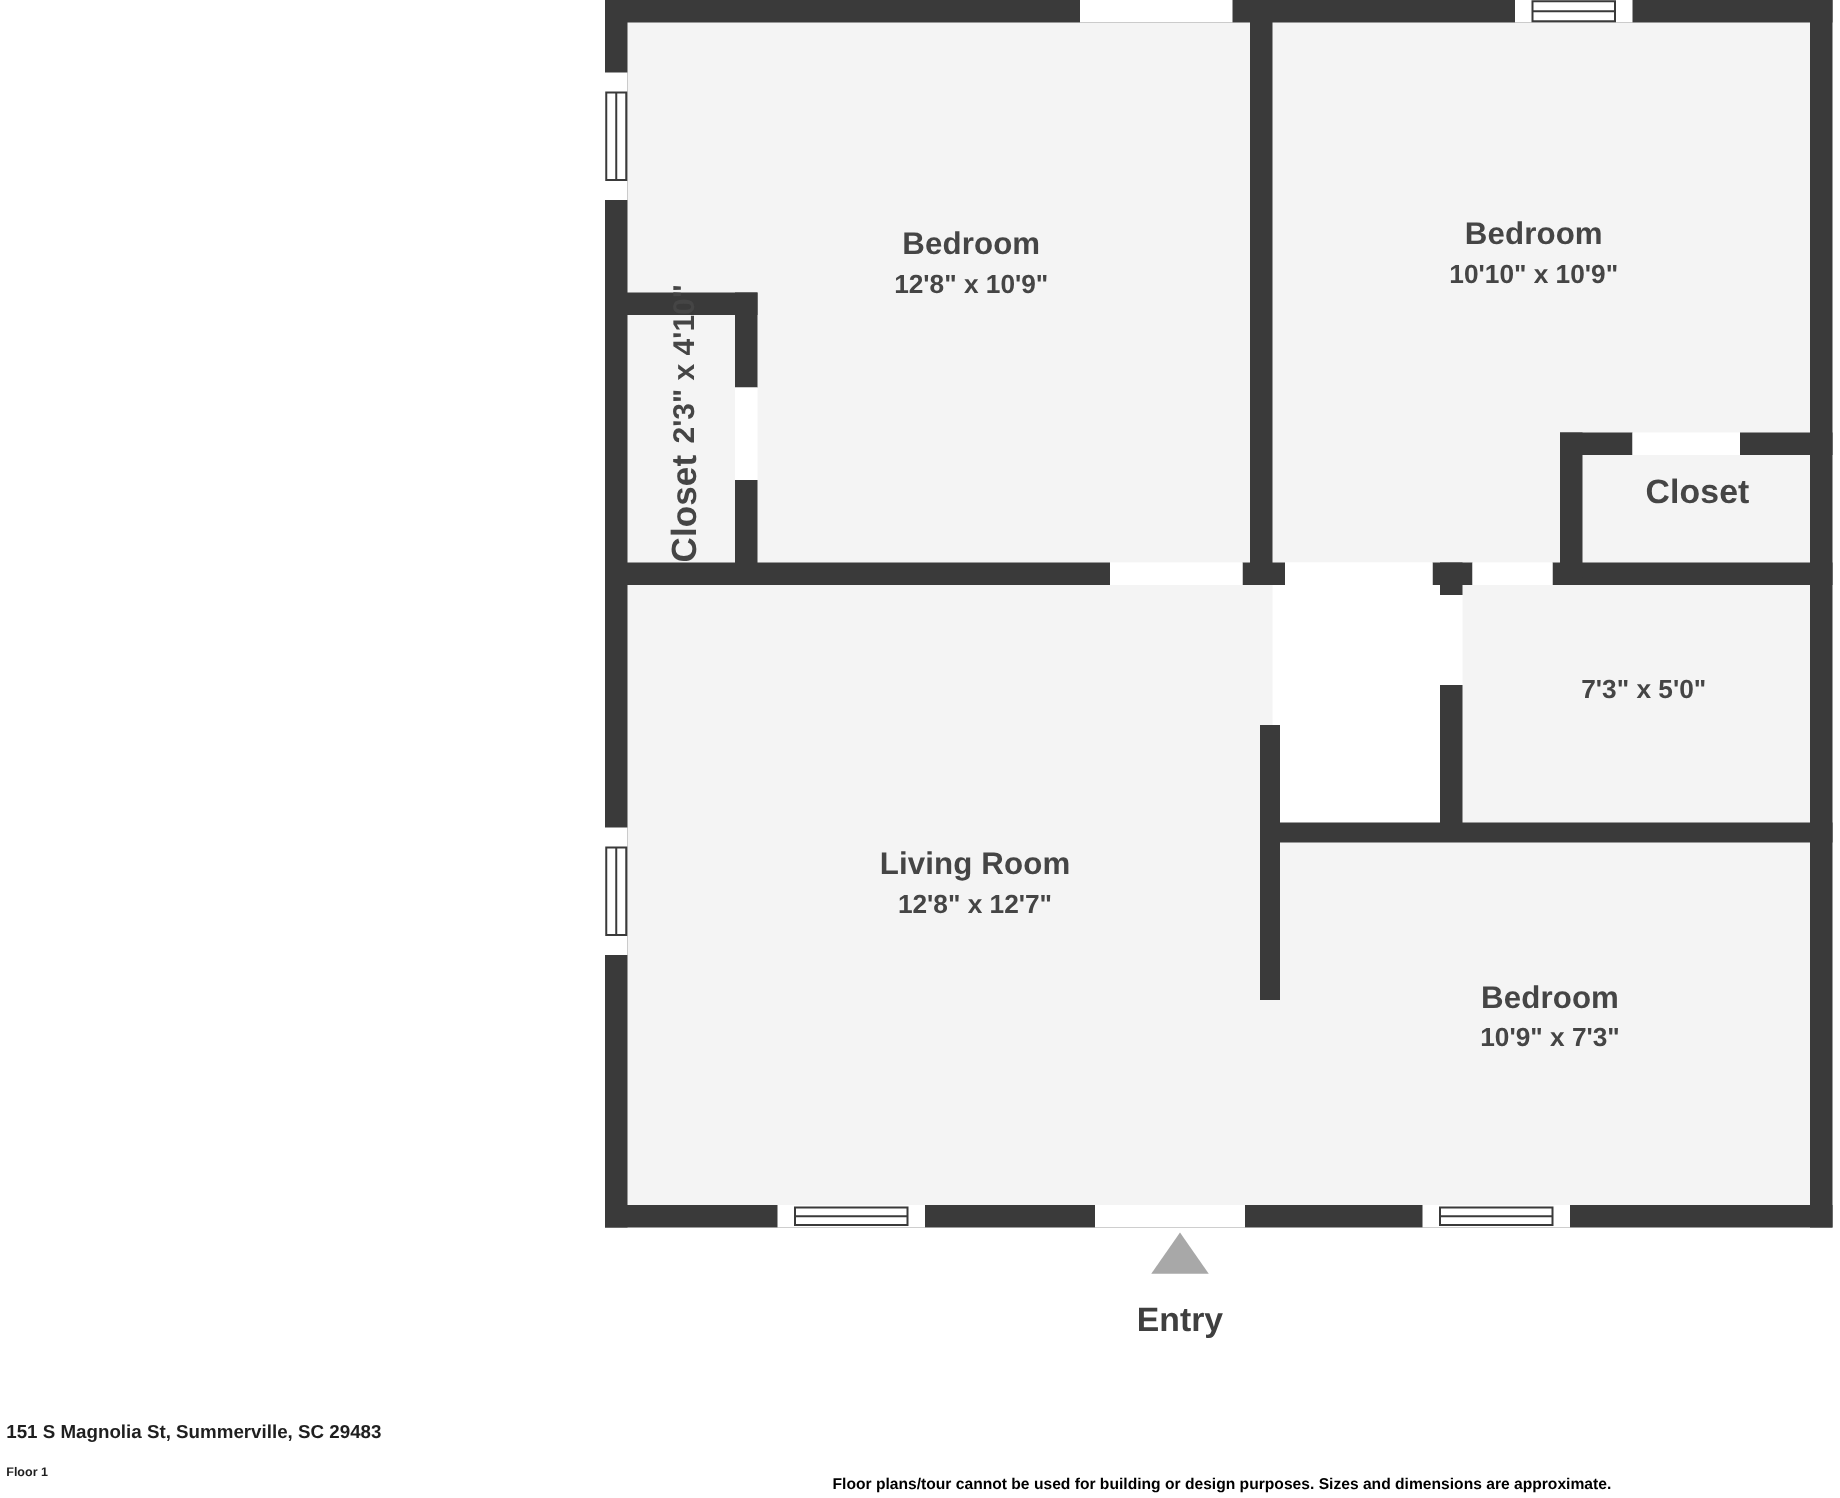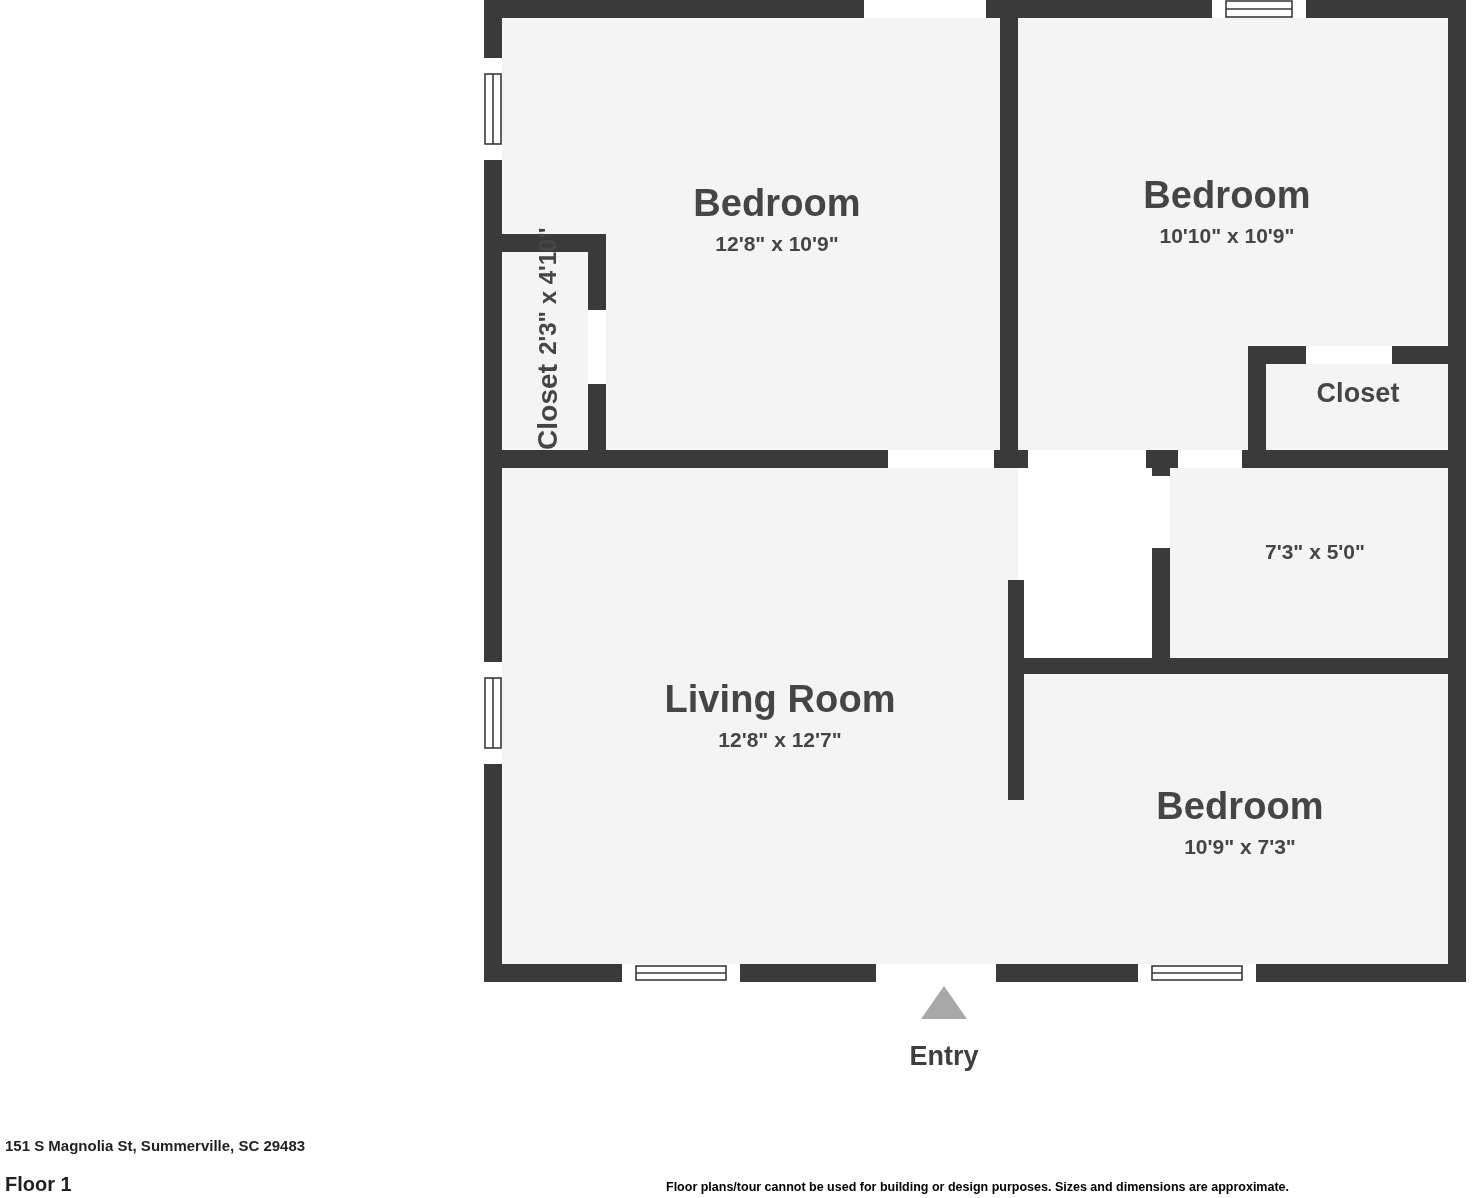--- a/index.html
+++ b/index.html
@@ -26,21 +26,21 @@
   
   .room-label {
     position: absolute;
     text-align: center;
     color: #454545;
     line-height: 1.26;
     white-space: nowrap;
     pointer-events: none;
   }
   .room-label .rl-name {
-    font-size: 38px;
+    font-size: 25px;
     font-weight: 700;
     letter-spacing: 0.1px;
     display: block;
   }
   .room-label .rl-dims {
     font-size: 21px;
     font-weight: 700;
     display: block;
     margin-top: 3px;
   }
@@ -91,21 +91,21 @@
     top: 1137px;
     font-size: 15px;
     font-weight: 700;
     color: #1f1f1f;
     white-space: nowrap;
   }
   #footer-floor {
     position: absolute;
     left: 5px;
     top: 1173px;
-    font-size: 20px;
+    font-size: 10px;
     font-weight: 700;
     color: #1f1f1f;
     white-space: nowrap;
   }
   #footer-disclaimer {
     position: absolute;
     left: 666px;
     top: 1180px;
     font-size: 12.5px;
     font-weight: 700;

